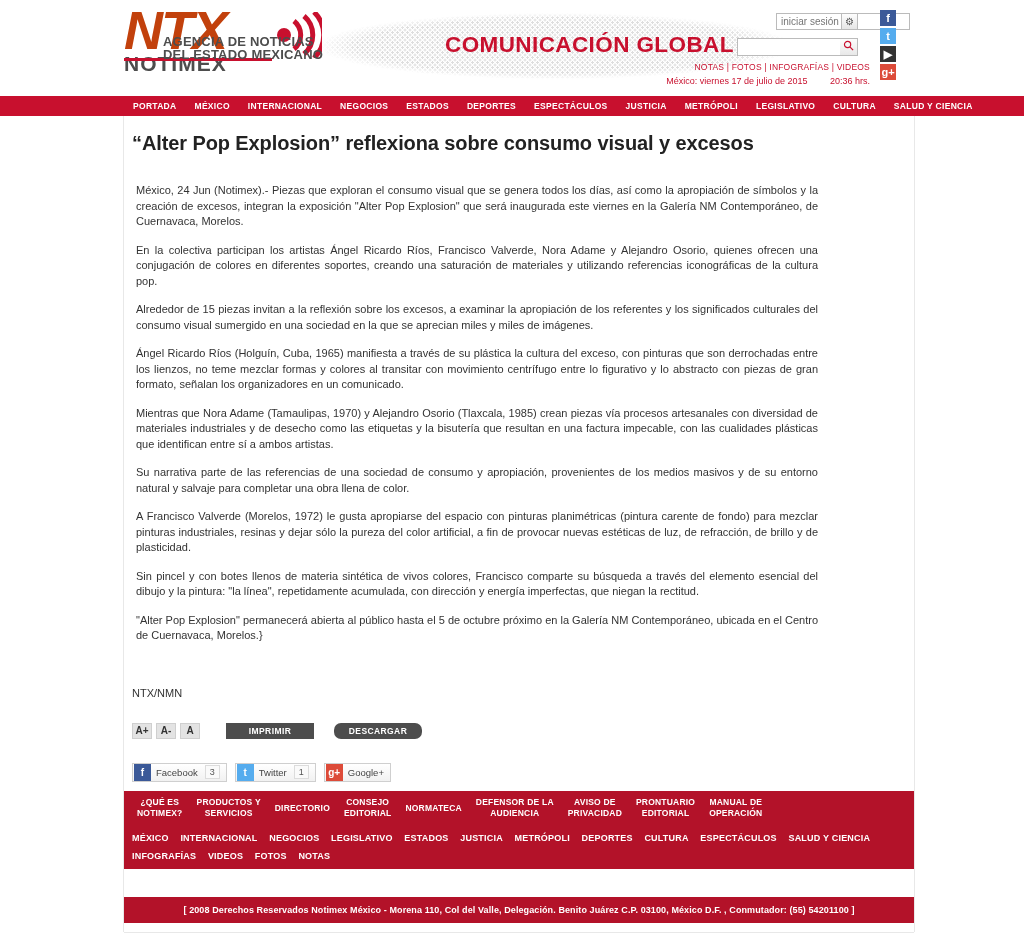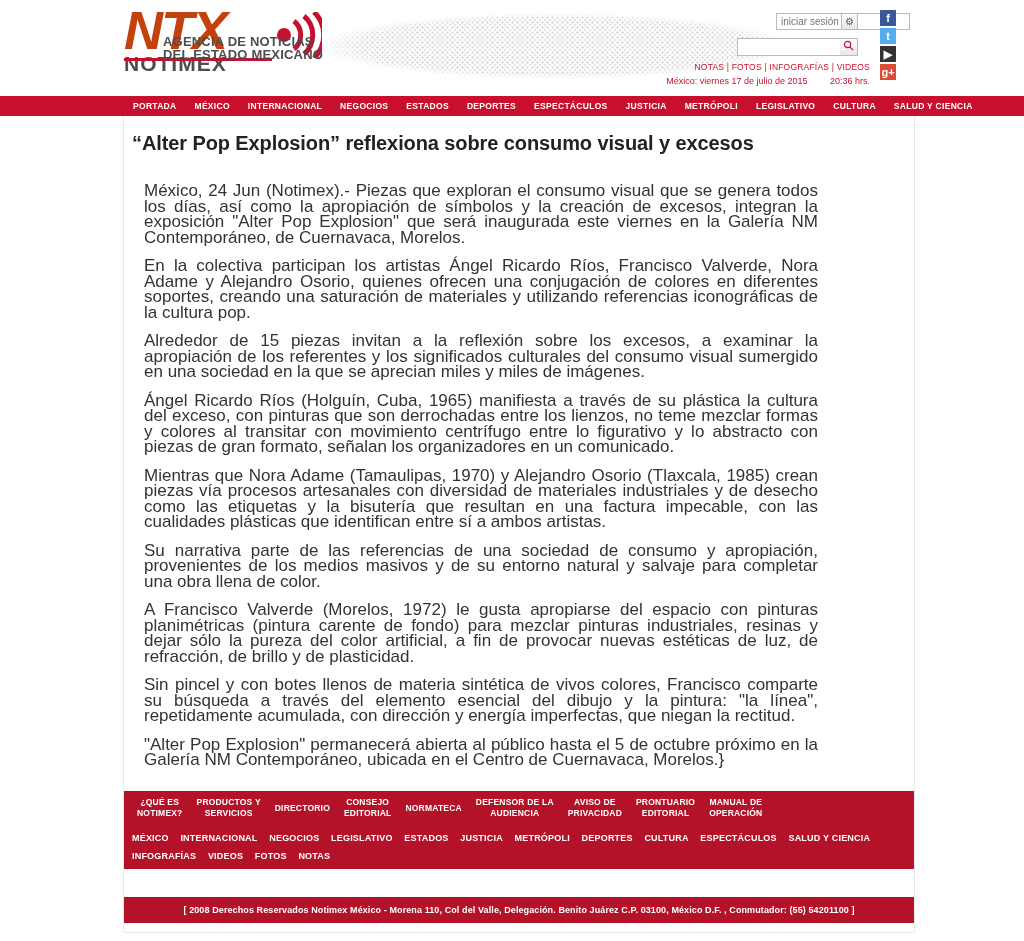--- a/index.html
+++ b/index.html
@@ -230,25 +230,25 @@
     color: #222;
     line-height: 27px;
     padding: 0 100px 0 8px;
     margin: 0 0 26px 0;
     letter-spacing: -.1px;
   }
   .art-body {
     padding: 0 96px 0 8px;
   }
   .art-body p {
-    font-size: 17px;
+    font-size: 11px;
     line-height: 15.5px;
     color: #333;
     text-align: justify;
-    margin: 0 0 13px 12px;
+    margin: 0 0 13px 4px;
   }
   .sig {
     font-size: 11px;
     color: #333;
     padding: 30px 0 0 8px;
     margin-bottom: 24px;
   }
   
   .tools {
     display: flex;
@@ -411,20 +411,21 @@
         <path d="M30 4 A25 25 0 0 1 30 42" stroke="#c8102e" stroke-width="5" fill="none"></path>
         <path d="M40 0 A32 32 0 0 1 40 46" stroke="#c8102e" stroke-width="5" fill="none"></path>
       </svg>
     </div>
 
     <div class="agencia">
       <div>AGENCIA DE NOTICIAS</div>
       <div>DEL ESTADO MEXICANO</div>
     </div>
 
+    <div class="comunicacion">COMUNICACIÓN GLOBAL</div>
 
     <input class="login-box" type="text" placeholder="iniciar sesión" style="">
     <div class="login-go">⚙</div>
 
     <input class="search-box" type="text" placeholder="" style="">
     <div class="search-btn">
       <svg width="11" height="11" viewBox="0 0 12 12">
         <circle cx="5" cy="5" r="3.4" stroke="#c8102e" stroke-width="1.3" fill="none"></circle>
         <line x1="7.5" y1="7.5" x2="11" y2="11" stroke="#c8102e" stroke-width="1.4"></line>
       </svg>

